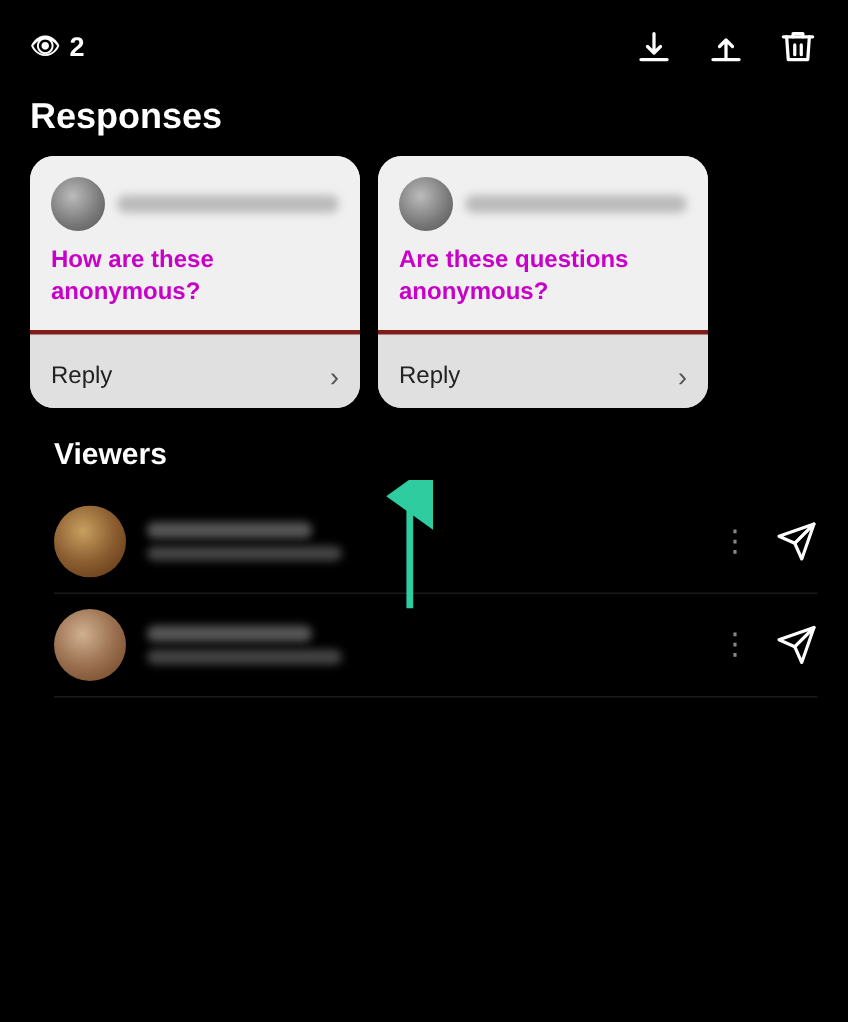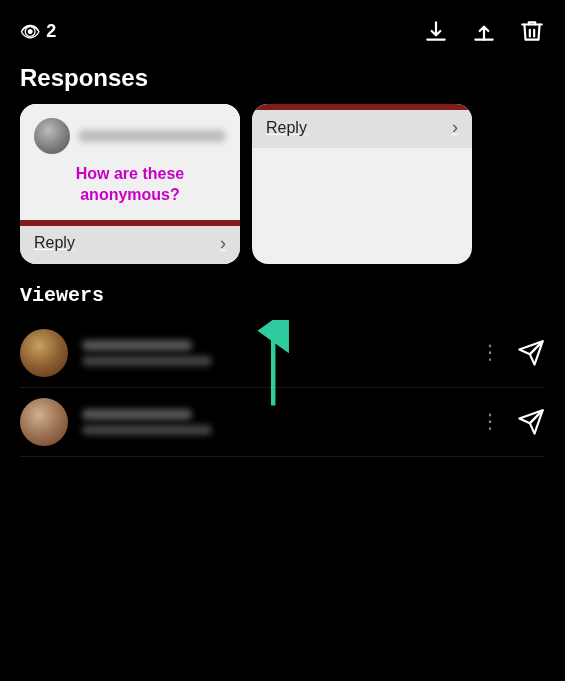--- a/index.html
+++ b/index.html
@@ -98,31 +98,29 @@
       background: #bbb;
       border-radius: 6px;
       filter: blur(3px);
     }
     .card-question {
       font-size: 16px;
       font-weight: 700;
       color: #c800c8;
       line-height: 1.3;
       margin-bottom: 4px;
-      text-align: center;
     }
     .card-reply-row {
       display: flex;
       align-items: center;
       justify-content: space-between;
-      padding: 7px 14px 10px 14px;
+      padding: 18px 14px 10px 14px;
       background: #e0e0e0;
-      border-top: 6px solid #7f1d1d;
+      border-top: 3px solid #7f1d1d;
       cursor: pointer;
-      text-decoration: underline;
     }
     .reply-text {
       font-size: 16px;
       color: #222;
       font-weight: 500;
     }
     .chevron-right {
       font-size: 18px;
       color: #555;
     }
@@ -132,22 +130,21 @@
       position: absolute;
       top: 320px;
       left: 245px;
       width: 60px;
       height: 90px;
       pointer-events: none;
     }
 
     
     .viewers-section {
-      padding: 20px 20px 0 20px;
-      font-family: Liberation Mono, monospace;
+      padding: 20px 20px 0 36px;
     }
     .viewers-title {
       font-size: 20px;
       font-weight: 700;
       color: #fff;
       margin-bottom: 12px;
     }
     .viewer-item {
       display: flex;
       align-items: center;
@@ -251,20 +248,29 @@
       </div>
       <div class="card-question">How are these anonymous?</div>
     </div>
     <div class="card-reply-row">
       <span class="reply-text">Reply</span>
       <span class="chevron-right">›</span>
     </div>
   </div>
 
   <div class="response-card">
+    <div class="card-top">
+      <div class="card-user-row">
+        <div class="avatar">
+          <div class="avatar-img"></div>
+        </div>
+        <div class="username-blur"></div>
+      </div>
+      <div class="card-question">Are these questions anonymous?</div>
+    </div>
     <div class="card-reply-row">
       <span class="reply-text">Reply</span>
       <span class="chevron-right">›</span>
     </div>
   </div>
 </div>
 
 <svg class="arrow-overlay" viewBox="0 0 60 100" xmlns="http://www.w3.org/2000/svg">
   <defs>
     <marker id="arrowhead" markerWidth="10" markerHeight="7" refX="5" refY="3.5" orient="auto">

